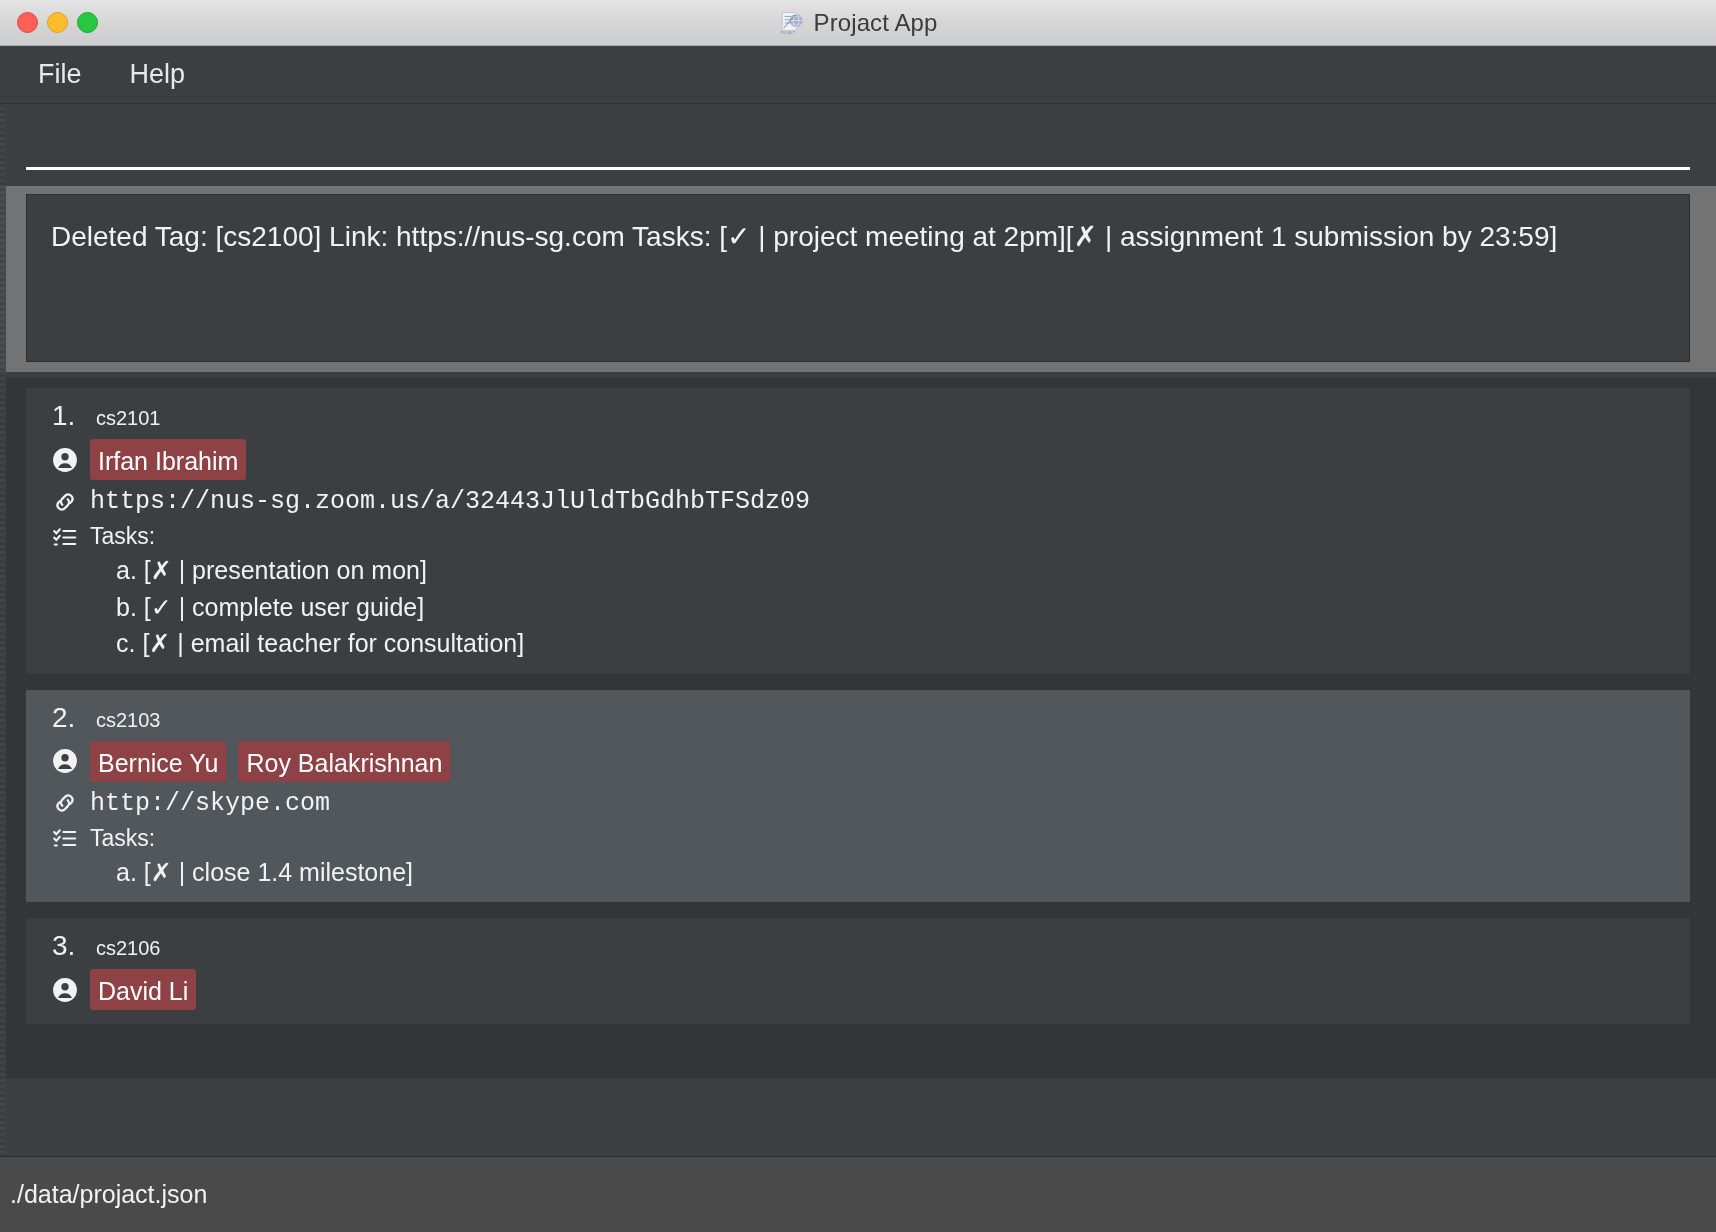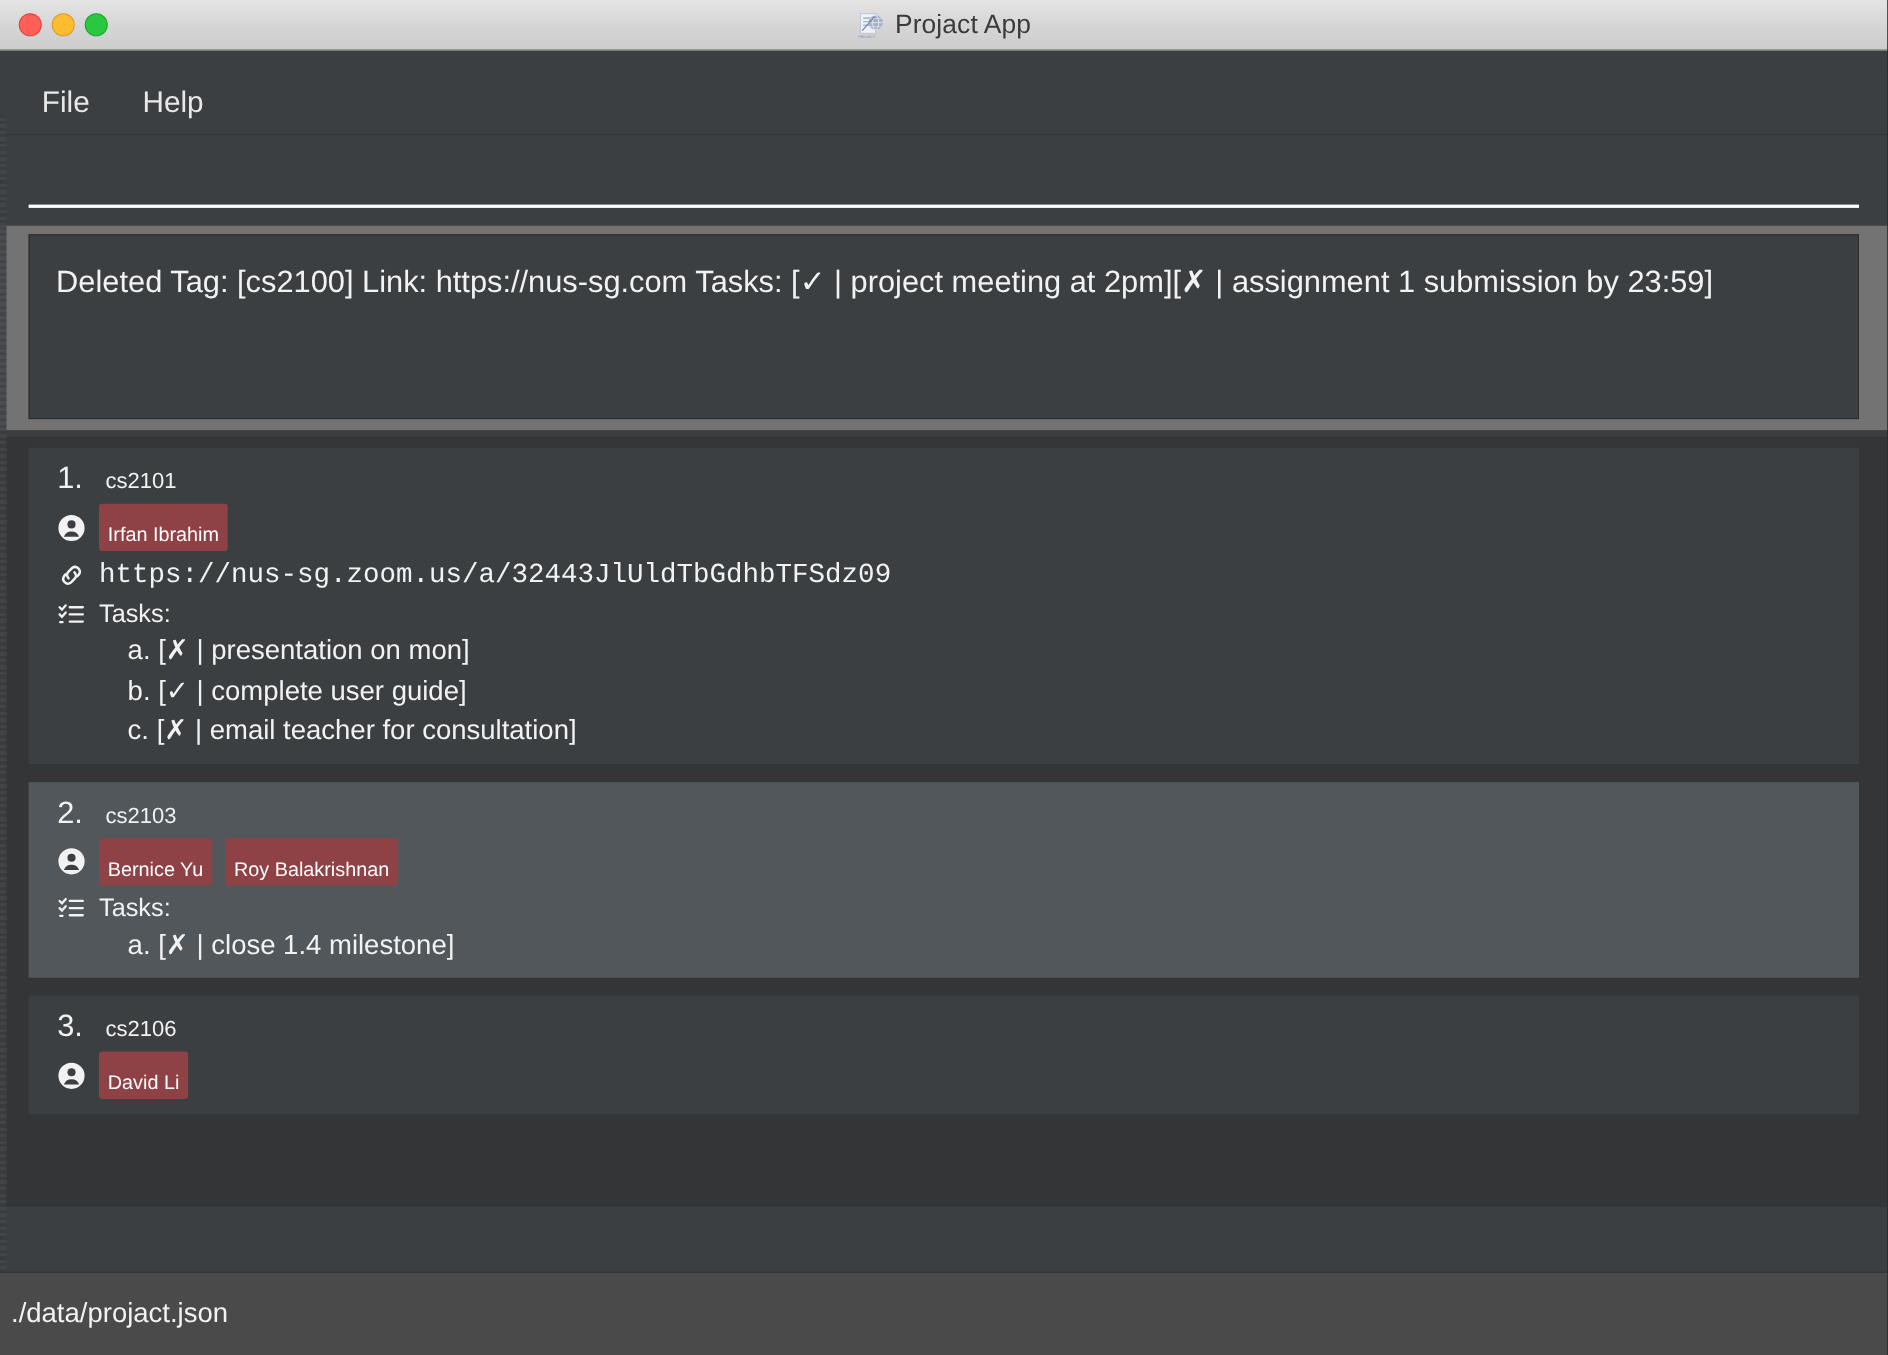--- a/index.html
+++ b/index.html
@@ -72,21 +72,20 @@
   
   .menubar {
     height: 58px;
     background: #3c3f41;
     display: flex;
     align-items: center;
     padding-left: 28px;
     gap: 28px;
     border-bottom: 1px solid #323232;
     box-sizing: border-box;
-    margin-top: 19px;
   }
   .menu-item {
     font-size: 27px;
     color: #e8e8e8;
     padding: 2px 10px;
     cursor: default;
   }
 
   
   .command-area {
@@ -184,22 +183,22 @@
   }
   .tag-list {
     display: flex;
     gap: 12px;
     flex-wrap: wrap;
     align-items: center;
   }
   .member-tag {
     background: #8f4245;
     color: #ffffff;
-    font-size: 18px;
-    padding: 18px 8px 4px 8px;
+    font-size: 25px;
+    padding: 8px 8px 4px 8px;
     border-radius: 3px;
     white-space: nowrap;
   }
   .link-text {
     font-size: 25px;
     color: #f2f2f2;
     word-break: break-all;
     font-family: Liberation Mono, monospace;
   }
   .tasks-label {
@@ -348,20 +347,29 @@
               <circle cx="12" cy="9" r="3.4" fill="#3c3f41"></circle>
               <path d="M5.6 19.4a6.8 6.8 0 0 1 12.8 0z" fill="#3c3f41"></path>
             </svg>
             <div class="tag-list">
               <span class="member-tag">Bernice Yu</span>
               <span class="member-tag">Roy Balakrishnan</span>
             </div>
           </div>
           <div class="meta-row">
             <svg class="meta-icon" viewBox="0 0 24 24">
+              <g fill="none" stroke="#f2f2f2" stroke-width="2.1" stroke-linecap="round">
+                <path d="M9.5 14.5a4 4 0 0 1 0-5.6l3-3a4 4 0 0 1 5.6 5.6l-1.4 1.4"></path>
+                <path d="M14.5 9.5a4 4 0 0 1 0 5.6l-3 3a4 4 0 0 1-5.6-5.6l1.4-1.4"></path>
+              </g>
+            </svg>
+            <span class="link-text">http://skype.com</span>
+          </div>
+          <div class="meta-row">
+            <svg class="meta-icon" viewBox="0 0 24 24">
               <g stroke="#f2f2f2" stroke-width="1.9" stroke-linecap="round" fill="none">
                 <path d="M2 6.5l2 2 3.2-3.6"></path>
                 <path d="M2 12.5l2 2 3.2-3.6"></path>
                 <path d="M2.5 19h2"></path>
                 <path d="M10.5 6.5h11"></path>
                 <path d="M10.5 12.5h11"></path>
                 <path d="M10.5 18.5h11"></path>
               </g>
             </svg>
             <span class="tasks-label">Tasks:</span>

